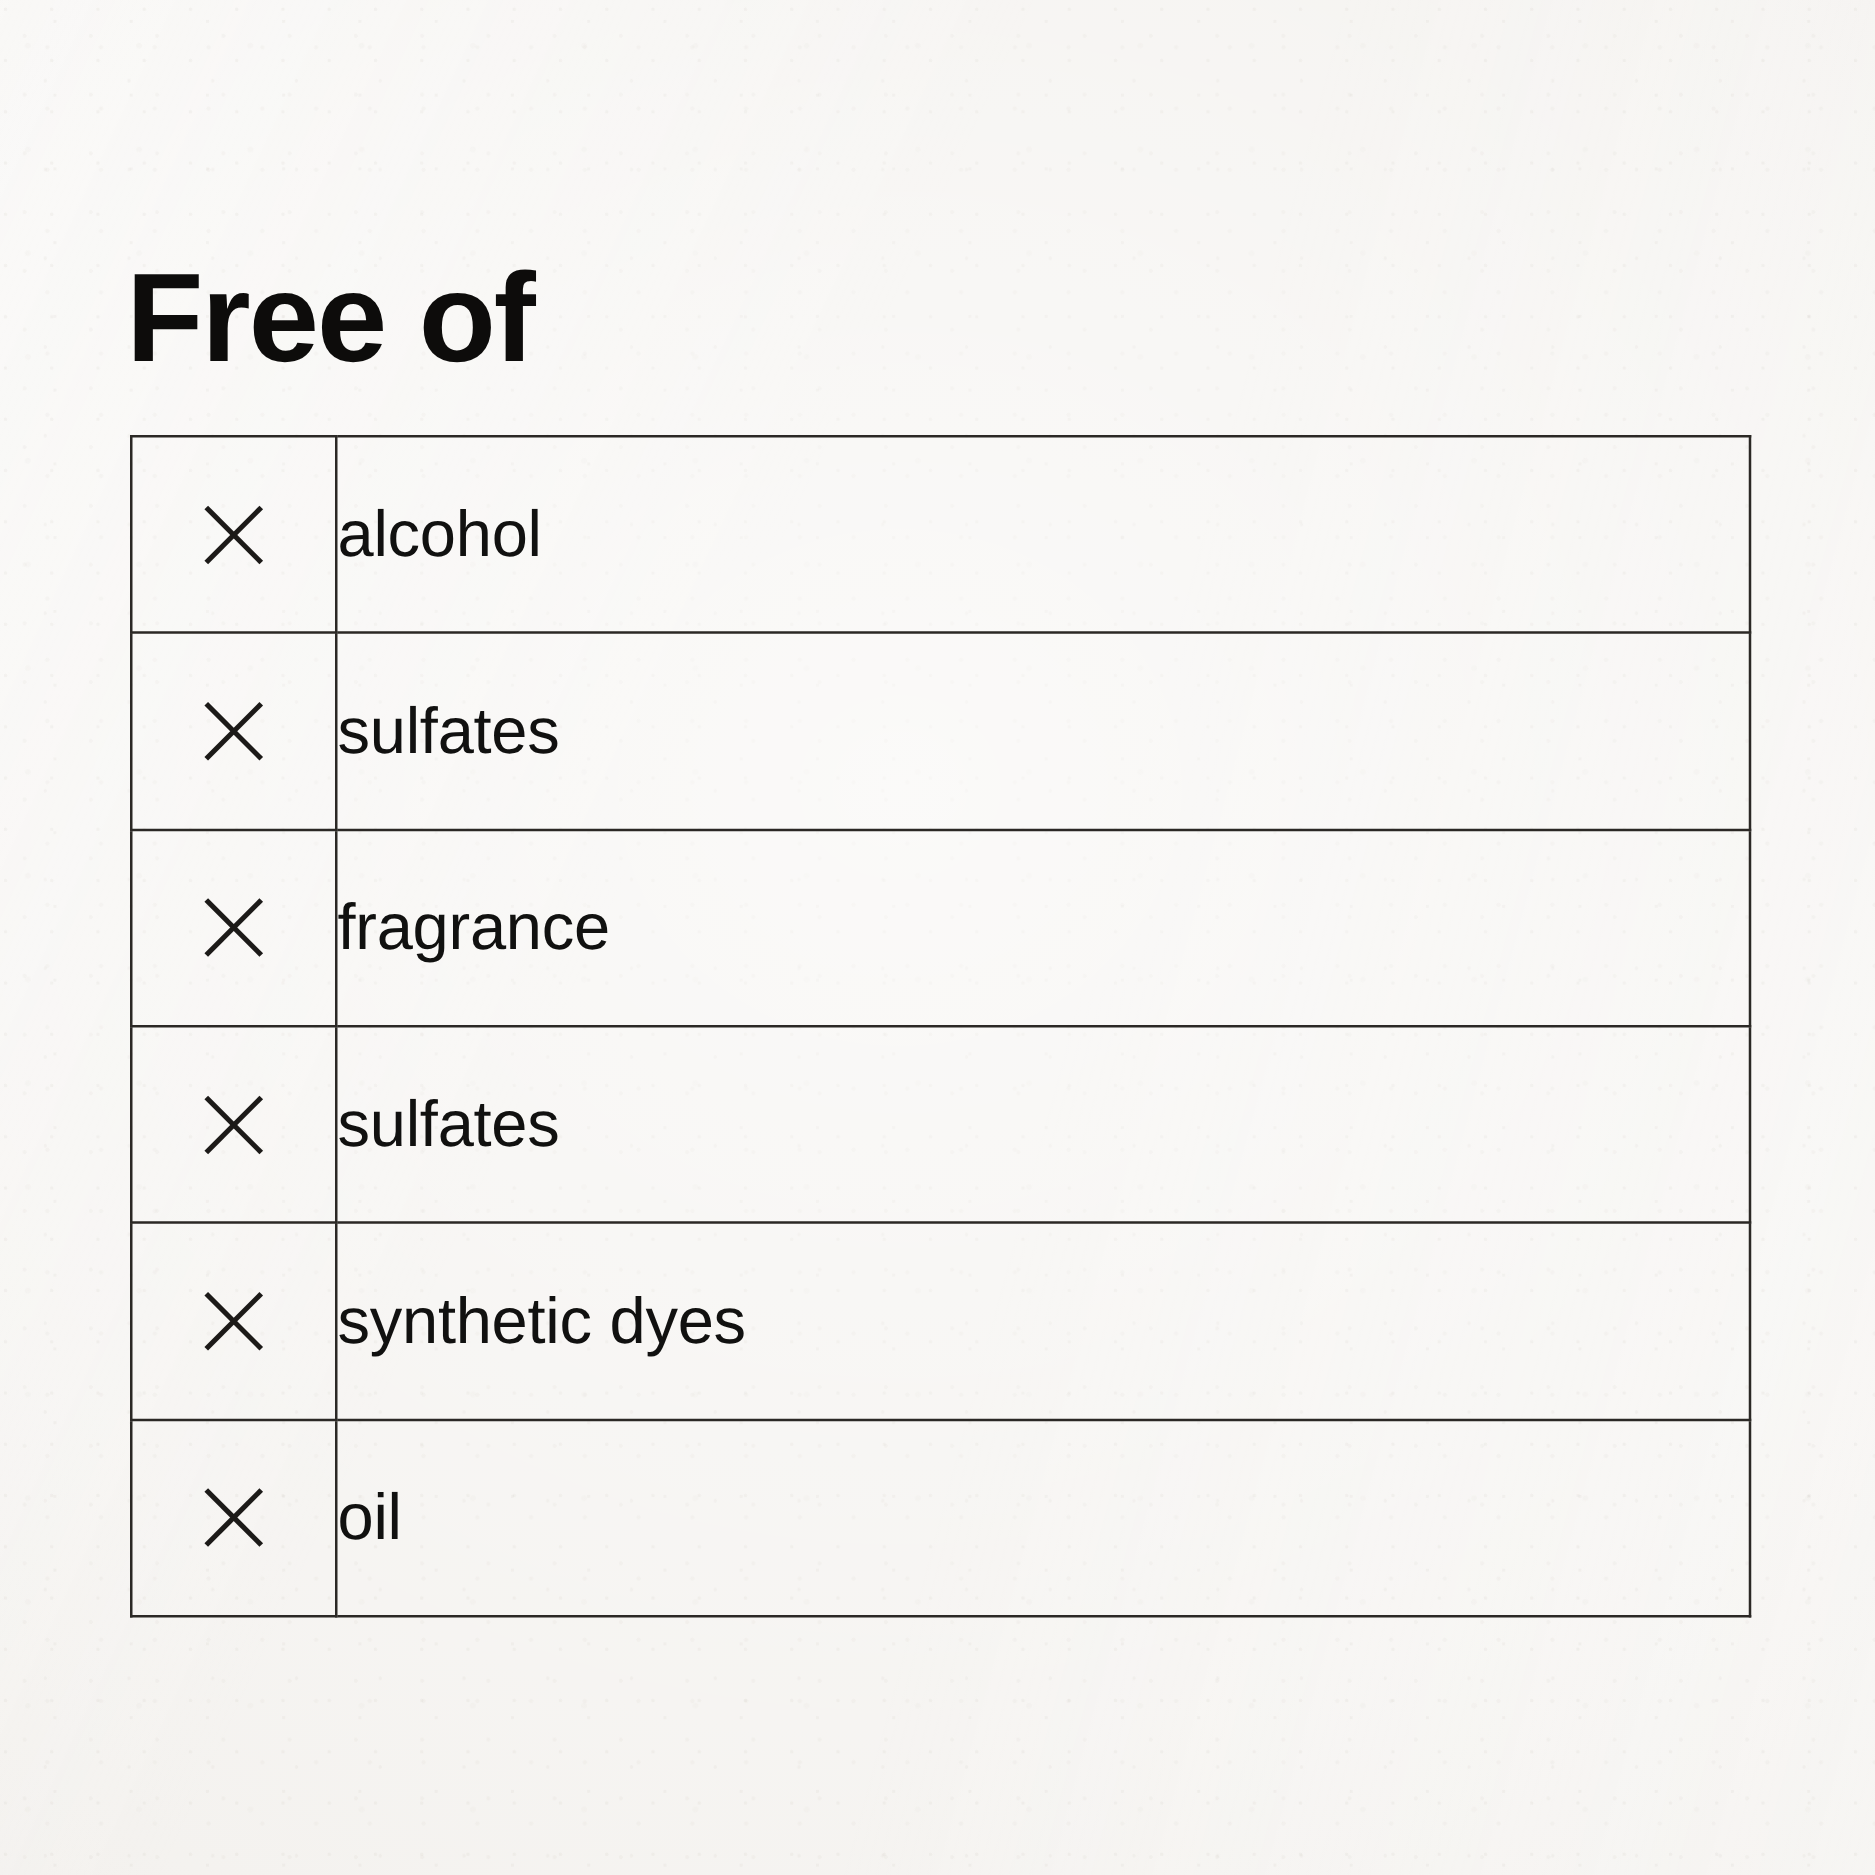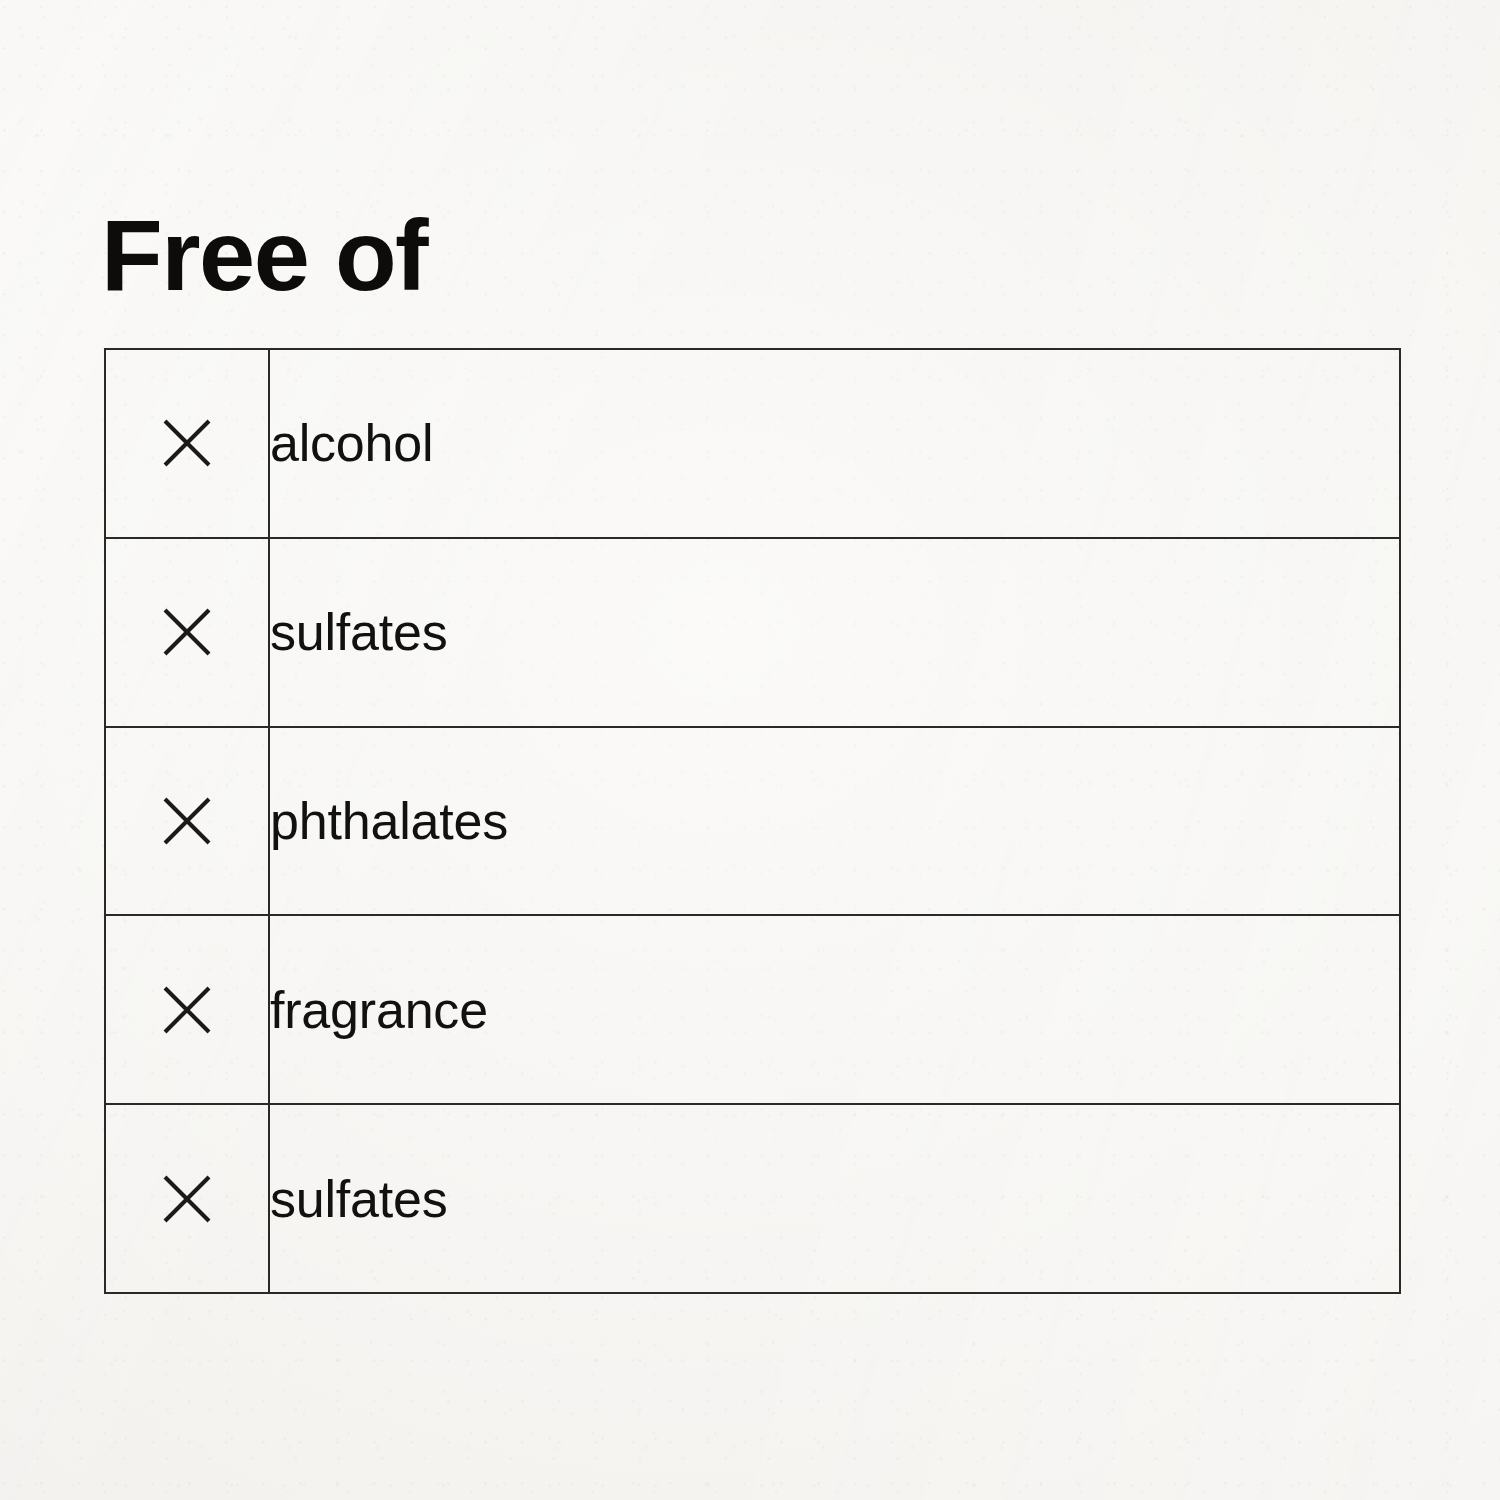--- a/index.html
+++ b/index.html
@@ -149,29 +149,20 @@
       <tr>
         <td class="mark-cell">
           <svg class="x-mark" viewBox="0 0 52 52">
             <line x1="4" y1="4" x2="48" y2="48"></line>
             <line x1="48" y1="4" x2="4" y2="48"></line>
           </svg>
         </td>
         <td class="label-cell">sulfates</td>
       </tr>
 
-      <tr>
-        <td class="mark-cell">
-          <svg class="x-mark" viewBox="0 0 52 52">
-            <line x1="4" y1="4" x2="48" y2="48"></line>
-            <line x1="48" y1="4" x2="4" y2="48"></line>
-          </svg>
-        </td>
-        <td class="label-cell">phthalates</td>
-      </tr>
 
       <tr>
         <td class="mark-cell">
           <svg class="x-mark" viewBox="0 0 52 52">
             <line x1="4" y1="4" x2="48" y2="48"></line>
             <line x1="48" y1="4" x2="4" y2="48"></line>
           </svg>
         </td>
         <td class="label-cell">fragrance</td>
       </tr>
@@ -179,18 +170,36 @@
       <tr>
         <td class="mark-cell">
           <svg class="x-mark" viewBox="0 0 52 52">
             <line x1="4" y1="4" x2="48" y2="48"></line>
             <line x1="48" y1="4" x2="4" y2="48"></line>
           </svg>
         </td>
         <td class="label-cell">sulfates</td>
       </tr>
 
-
+      <tr>
+        <td class="mark-cell">
+          <svg class="x-mark" viewBox="0 0 52 52">
+            <line x1="4" y1="4" x2="48" y2="48"></line>
+            <line x1="48" y1="4" x2="4" y2="48"></line>
+          </svg>
+        </td>
+        <td class="label-cell">synthetic dyes</td>
+      </tr>
+
+      <tr>
+        <td class="mark-cell">
+          <svg class="x-mark" viewBox="0 0 52 52">
+            <line x1="4" y1="4" x2="48" y2="48"></line>
+            <line x1="48" y1="4" x2="4" y2="48"></line>
+          </svg>
+        </td>
+        <td class="label-cell">oil</td>
+      </tr>
 
     </tbody>
   </table>
 
 </div>
 
 </body></html>

